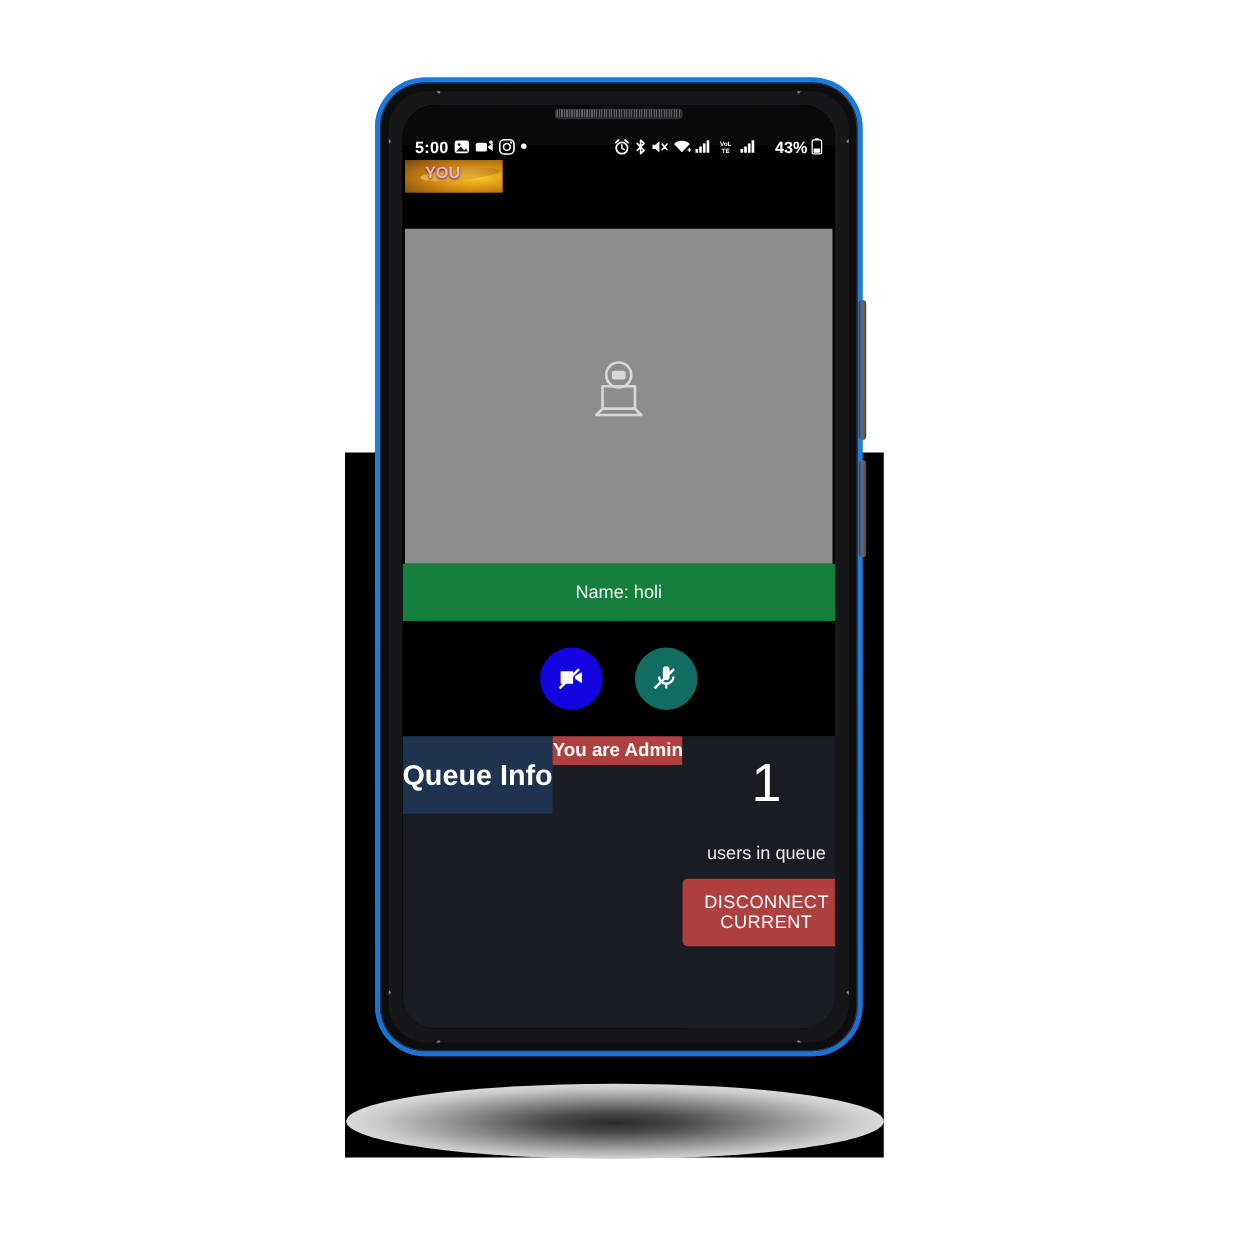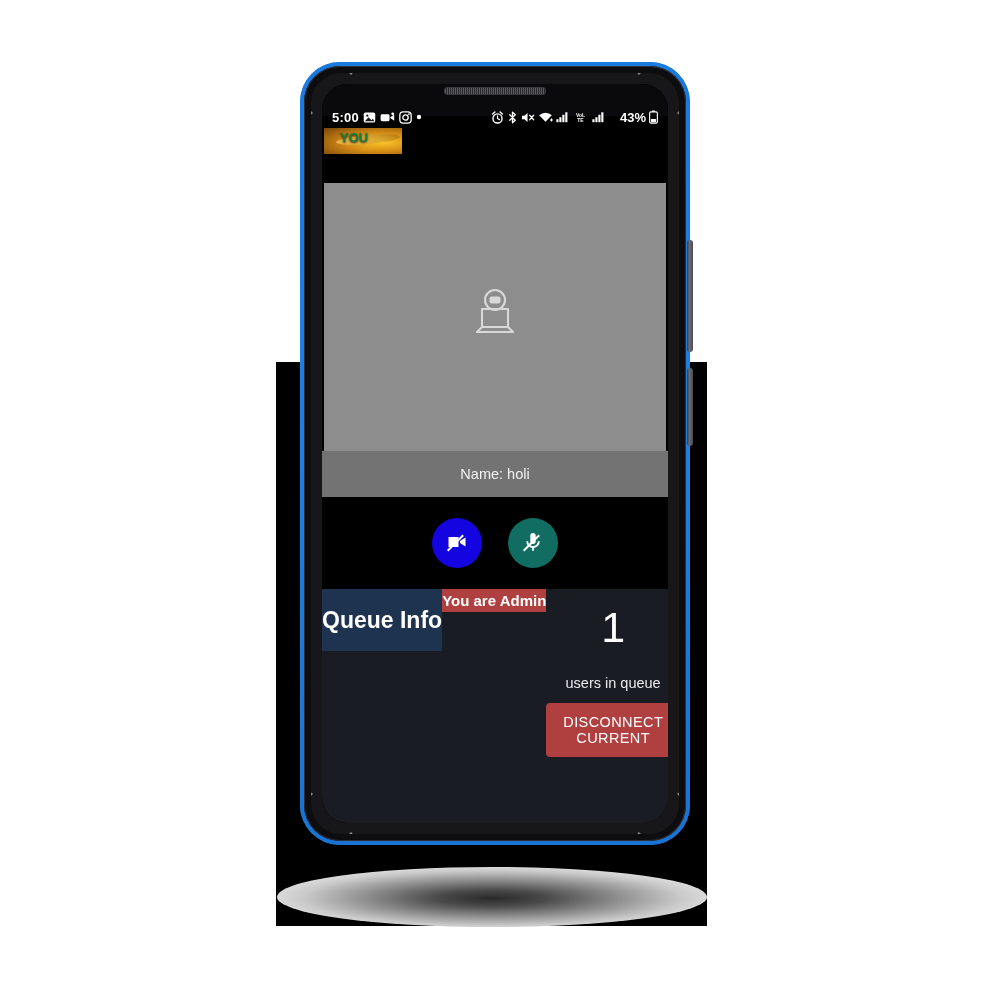--- a/index.html
+++ b/index.html
@@ -216,21 +216,21 @@
     left: 12px; top: 7px;
     width: 64px; height: 9px;
     background: linear-gradient(90deg, rgba(255,220,120,0.55), rgba(90,50,5,0.25));
     border-radius: 50%;
     transform: rotate(-5deg);
   }
   .self-thumb-label {
     position: absolute;
     left: 18px;
     top: 2px;
-    color: #15803d;
+    color: #f9a8d4;
     font-size: 13px;
     font-weight: bold;
     text-shadow: 0 1px 2px rgba(0,0,0,0.75);
     z-index: 3;
   }
 
   .video-spacer { height: 99px; flex: 0 0 auto; }
 
   .video-box {
     margin: 0 2px;
@@ -242,21 +242,21 @@
     flex: 0 0 auto;
   }
 
   .name-row {
     height: 46px;
     display: flex;
     align-items: center;
     justify-content: center;
     color: #f2f2f2;
     font-size: 14.5px;
-    background: #737373;
+    background: #15803d;
     flex: 0 0 auto;
   }
 
   .controls-row {
     height: 92px;
     display: flex;
     align-items: center;
     justify-content: center;
     gap: 26px;
     background: #000;

